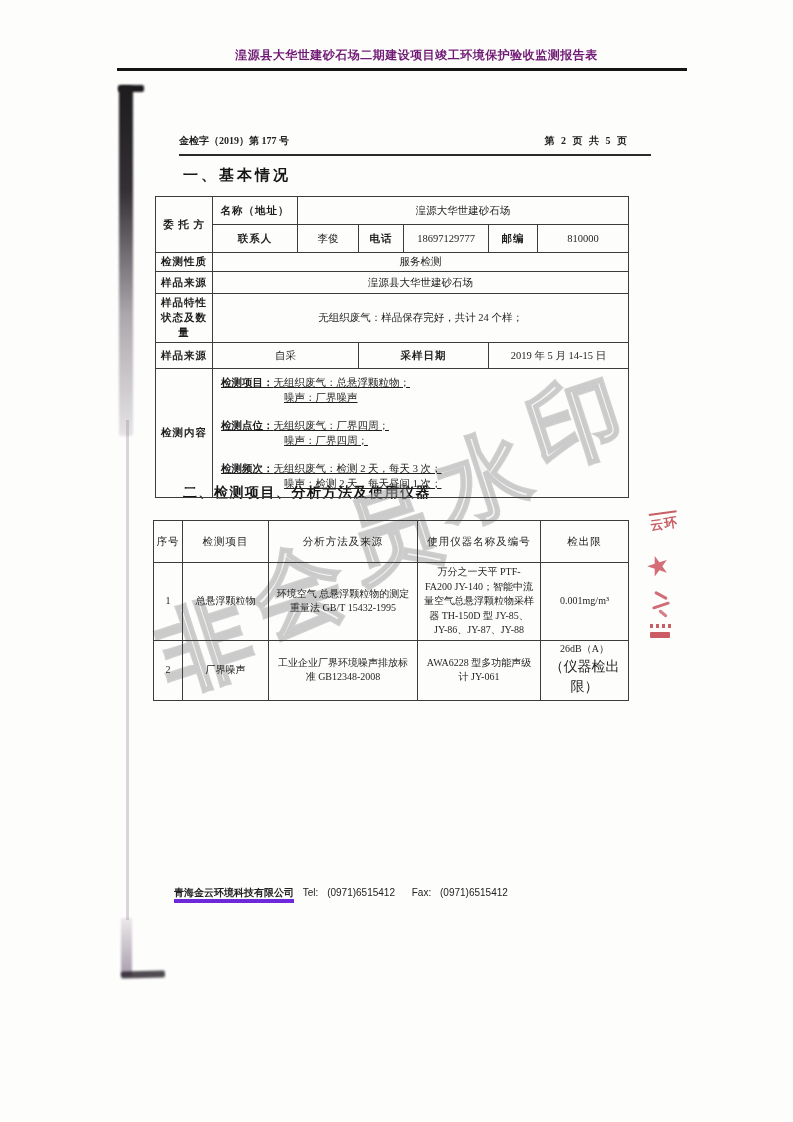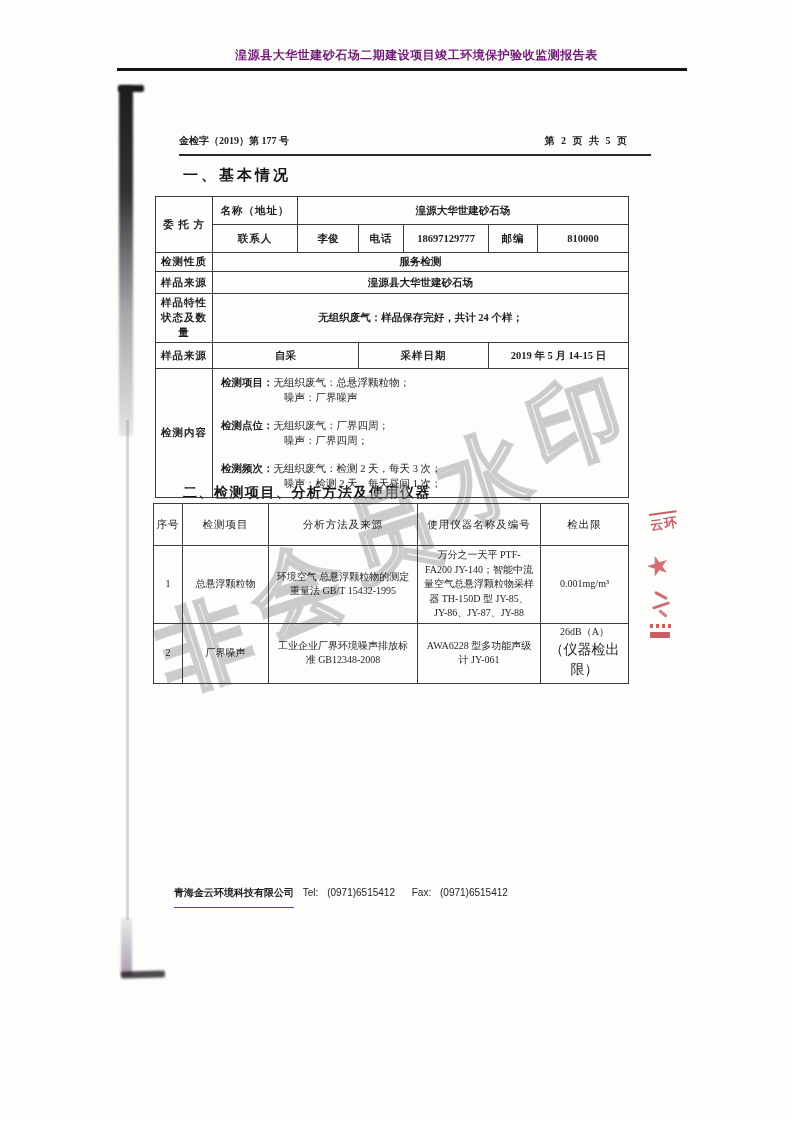--- a/index.html
+++ b/index.html
@@ -41,26 +41,26 @@
 
   .h1 { position:absolute; left:183px; font-size:15px; font-weight:bold; letter-spacing:3px; color:#161616; }
   .h1.s1 { top:166px; }
   .h1.s2 { top:484px; font-size:14px; letter-spacing:1.5px; }
 
   
   table { border-collapse:collapse; table-layout:fixed; position:absolute; background:transparent; z-index:2; }
   td, th { border:1px solid #3c3c3c; font-size:10.5px; text-align:center; vertical-align:middle;
            padding:1px 2px; color:#1e1e1e; line-height:1.45; overflow:hidden; }
   .t1 { left:155px; top:196px; width:473px; }
-  .t2 { left:153px; top:503px; width:475px; }
+  .t2 { left:153px; top:520px; width:475px; }
   .t1 { border:1.5px solid #333; } .t2 { border:1.5px solid #333; }
   .lbl { font-weight:bold; letter-spacing:1px; }
-  .val { font-weight:bold; }
+  .val { font-weight:normal; }
   .content-cell { text-align:left; vertical-align:middle; padding:6px 8px; }
-  .cline { font-size:10.5px; line-height:15px; white-space:nowrap; }
+  .cline { font-size:10.5px; line-height:15px; white-space:nowrap;text-decoration:underline; }
   .cline .ck { font-weight:bold; }
   .cline.indent { padding-left:63px; }
   .cline.gap { margin-top:13px; }
   .t2 th { font-weight:normal; font-size:10.5px; letter-spacing:1px; }
   .t2 td { font-size:10px;margin-top:11px; }
   .t2 .method, .t2 .instr { padding:2px 6px; }
   .limit-note { font-size:14px; }
 
   
   .seal { position:absolute; left:648px; top:512px; width:34px; height:132px; z-index:3;
@@ -75,21 +75,21 @@
   .seal-stroke3 { position:absolute; left:10px; top:100px; width:10px; height:3px; background:#d06a74;
                   transform:rotate(40deg); border-radius:2px; }
   .seal-dots { position:absolute; left:2px; top:112px; width:24px; height:4px;
                background:repeating-linear-gradient(to right,#c0434b 0 3px,transparent 3px 6px); }
   .seal-bar { position:absolute; left:2px; top:120px; width:20px; height:6px; background:#c4404a; border-radius:1px; }
 
   
   .footer { position:absolute; left:174px; top:886px; font-family:"Liberation Sans", sans-serif;
             font-size:10px; color:#222; z-index:2; }
   .footer .row2 { margin-top:4px; }
-  .company { font-weight:bold; border-bottom:1px solid #6d28d9; padding-bottom:9px; }
+  .company { font-weight:bold; border-bottom:4px solid #6d28d9; padding-bottom:1px; }
   .fspace { display:inline-block; width:14px; }
   .fspace-s { display:inline-block; width:6px; }
 
   .page-num { position:absolute; left:0; top:1040px; width:100%; text-align:center;
               font-size:13px; color:#333; }
 </style>
 </head>
 <body>
 
 <div class="sheet">

